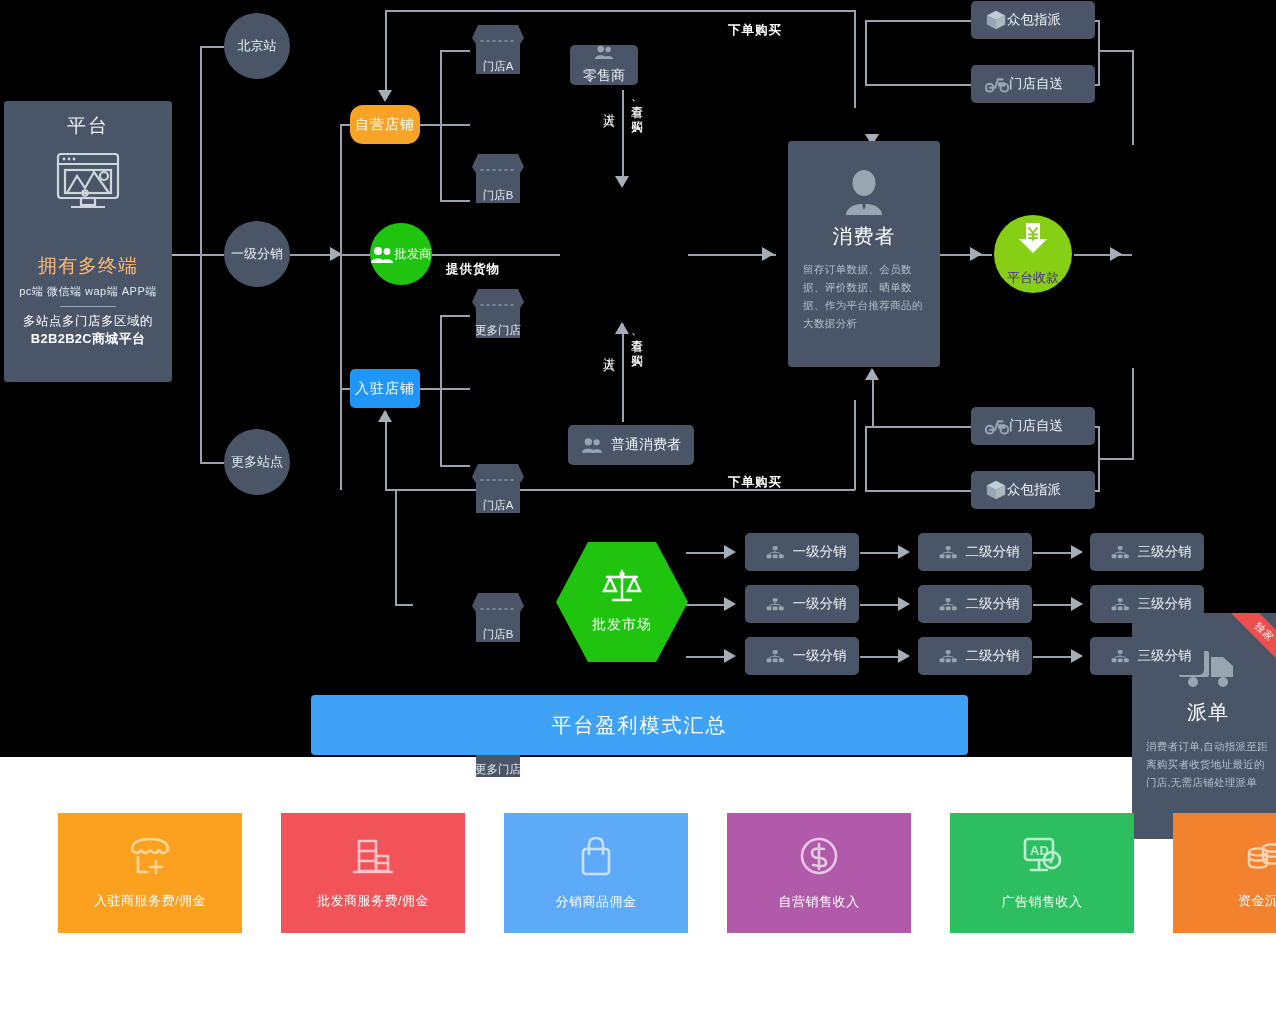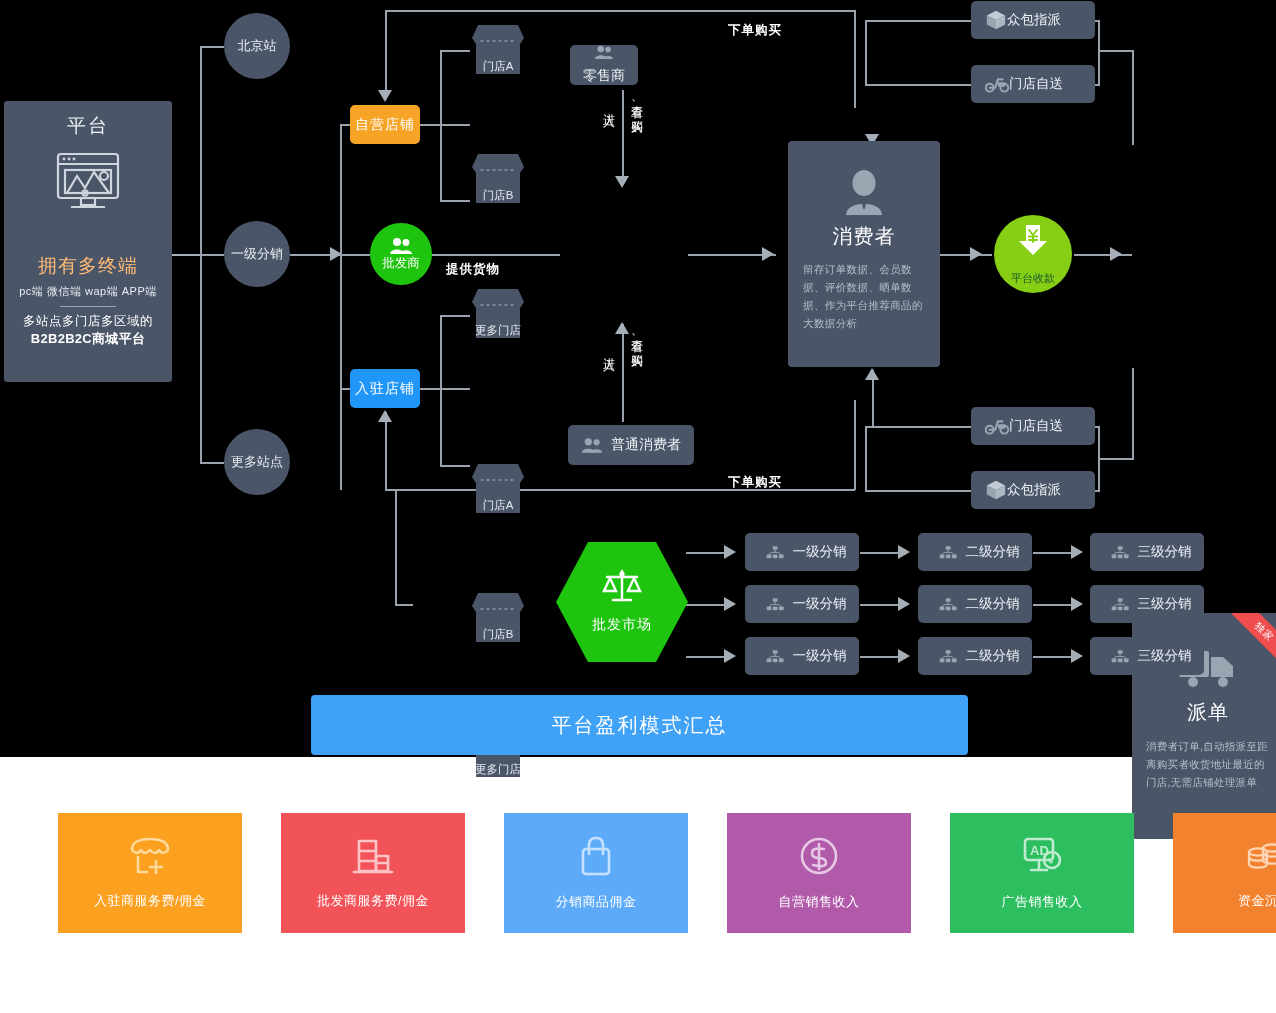--- a/index.html
+++ b/index.html
@@ -36,34 +36,34 @@
     background:#4a5568; color:#e9edf2; font-size:13px;
     display:flex; align-items:center; justify-content:center;
   }
 
   
   .chip {
     height: 39px; border-radius: 5px; color:#fff;
     display:flex; align-items:center; justify-content:center;
     font-size:14px; letter-spacing:1px; width: 70px;
   }
-  .chip-orange { background:#f7a325; }
+  .chip-orange { background:#f7a325;border-radius:13px; }
   .chip-blue   { background:#2196f9; }
 
   
   .store { width: 58px; height: 58px; position:relative; }
   .store-label {
     position:absolute; left:0; bottom: 6px; width:100%;
     text-align:center; font-size:11.5px; color:#e6eaef;
   }
 
   
   .circle-green {
     width: 62px; height: 62px; border-radius:50%;
-    background:#1fc40f; display:flex; flex-direction:column;
+    background:#1fc40f; display:flex; 
     align-items:center; justify-content:center; color:#fff;
   }
   .circle-green .cg-label { font-size:12.5px; margin-top:1px; }
 
   
   .hexwrap { width: 136px; height: 124px; position: relative; }
   .hex-label {
     position:absolute; width:100%; text-align:center; bottom: 30px;
     font-size:14px; color:#ffffff; letter-spacing:1px;
   }
@@ -84,21 +84,21 @@
   .consumer-desc {
     margin-top:10px; width:122px; font-size:10.5px; line-height:1.72;
     color:#b6bec9; letter-spacing:0.4px;
   }
 
   
   .pay-circle {
     width: 78px; height:78px; border-radius:50%; background:#86cf15;
     display:flex; flex-direction:column; align-items:center; justify-content:center;
   }
-  .pay-circle .pc-label { color:#14532d; font-size:11px; margin-top:14px; }
+  .pay-circle .pc-label { color:#4c1d95; font-size:13px; margin-top:14px; }
 
   
   .dispatch-card {
     width:152px; height:226px; background:#4a5568; border-radius:4px;
     display:flex; flex-direction:column; align-items:center; padding-top:32px;
     overflow:hidden; position:relative;
   }
   .dispatch-title { font-size:20px; color:#fff; margin-top:10px; letter-spacing:1px; }
   .dispatch-desc {
     margin-top:12px; width:124px; font-size:10.5px; line-height:1.7;

